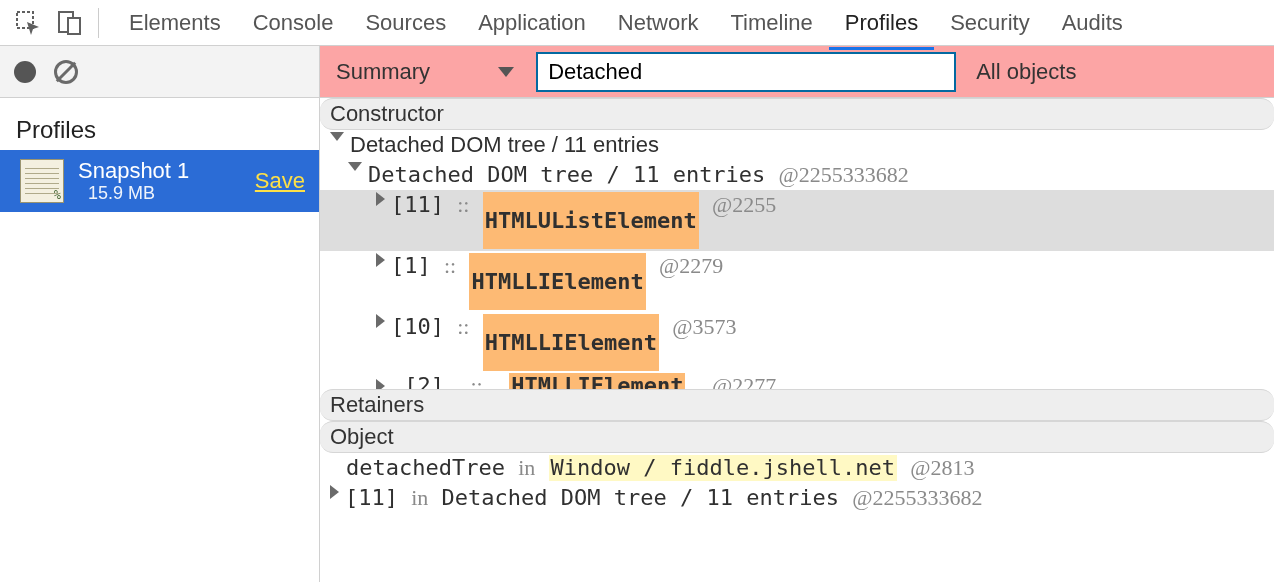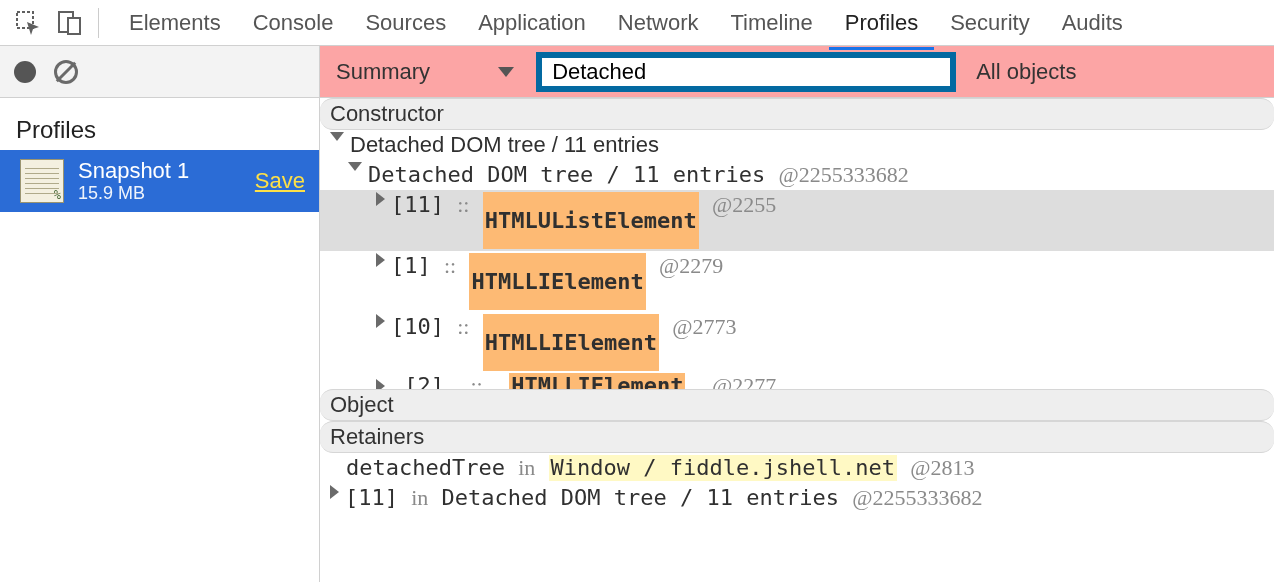--- a/index.html
+++ b/index.html
@@ -133,21 +133,21 @@
   }
   .snapshot-icon .pct {
     position: absolute;
     right: 2px; bottom: 0px;
     font-size: 12px;
     color: #4a6b3a;
     font-family: Menlo, monospace;
   }
   .snapshot-text { flex: 1; display: flex; flex-direction: column; line-height: 1.15; }
   .snapshot-name { font-size: 22px; }
-  .snapshot-size { font-size: 18px; opacity: 0.92; }
+  .snapshot-size { font-size: 18px; opacity: 0.92; margin-left: 10px; }
   .snapshot-save { color: #fde047; text-decoration: underline; font-size: 22px; }
 
   
   .content-toolbar {
     height: 52px;
     background: #fca5a5;
     border-bottom: 1px solid #d0d0d0;
     display: flex;
     align-items: center;
     padding-left: 16px;
@@ -160,21 +160,21 @@
   }
   .chevron-down {
     width: 0; height: 0;
     border-left: 8px solid transparent;
     border-right: 8px solid transparent;
     border-top: 10px solid #555;
   }
   input.filter {
     height: 40px;
     width: 420px;
-    border: 6px solid #0369a1;
+    border: 2px solid #0369a1;
     padding: 8px 10px;
     font-size: 22px;
     font-family: inherit;
     background: #fff;
   }
   .scope-label { color: #333; margin-left: 6px; }
 
   
   .col-header {
     background: #eee;
@@ -343,36 +343,36 @@
         <span>[1]</span>
         &nbsp;<span class="dim">::</span>&nbsp;
         <span class="hl-red">HTMLLIElement</span>
         &nbsp;<span class="dim">@2279</span>
       </div>
       <div class="row indent2 mono">
         <span class="tri closed"></span>
         <span>[10]</span>
         &nbsp;<span class="dim">::</span>&nbsp;
         <span class="hl-red">HTMLLIElement</span>
-        &nbsp;<span class="dim">@2773</span>
+        &nbsp;<span class="dim">@3573</span>
       </div>
       <div class="cutrow mono">
         <span class="tri closed"></span>
         <span>[2]</span>
         &nbsp;<span class="dim">::</span>&nbsp;
         <span class="hl-red">HTMLLIElement</span>
         &nbsp;<span class="dim">@2277</span>
       </div>
     </div>
 
     <div class="col-header">
+      <span>Retainers</span>
+    </div>
+    <div class="col-header">
       <span>Object</span>
-    </div>
-    <div class="col-header">
-      <span>Retainers</span>
     </div>
 
     <div class="retainers-body">
       <div class="row mono" style="padding-left:26px">
         <span>detachedTree</span>
         &nbsp;<span class="dim">in</span>&nbsp;
         <span class="hl-yellow">Window / fiddle.jshell.net</span>
         &nbsp;<span class="dim">@2813</span>
       </div>
       <div class="row mono">

